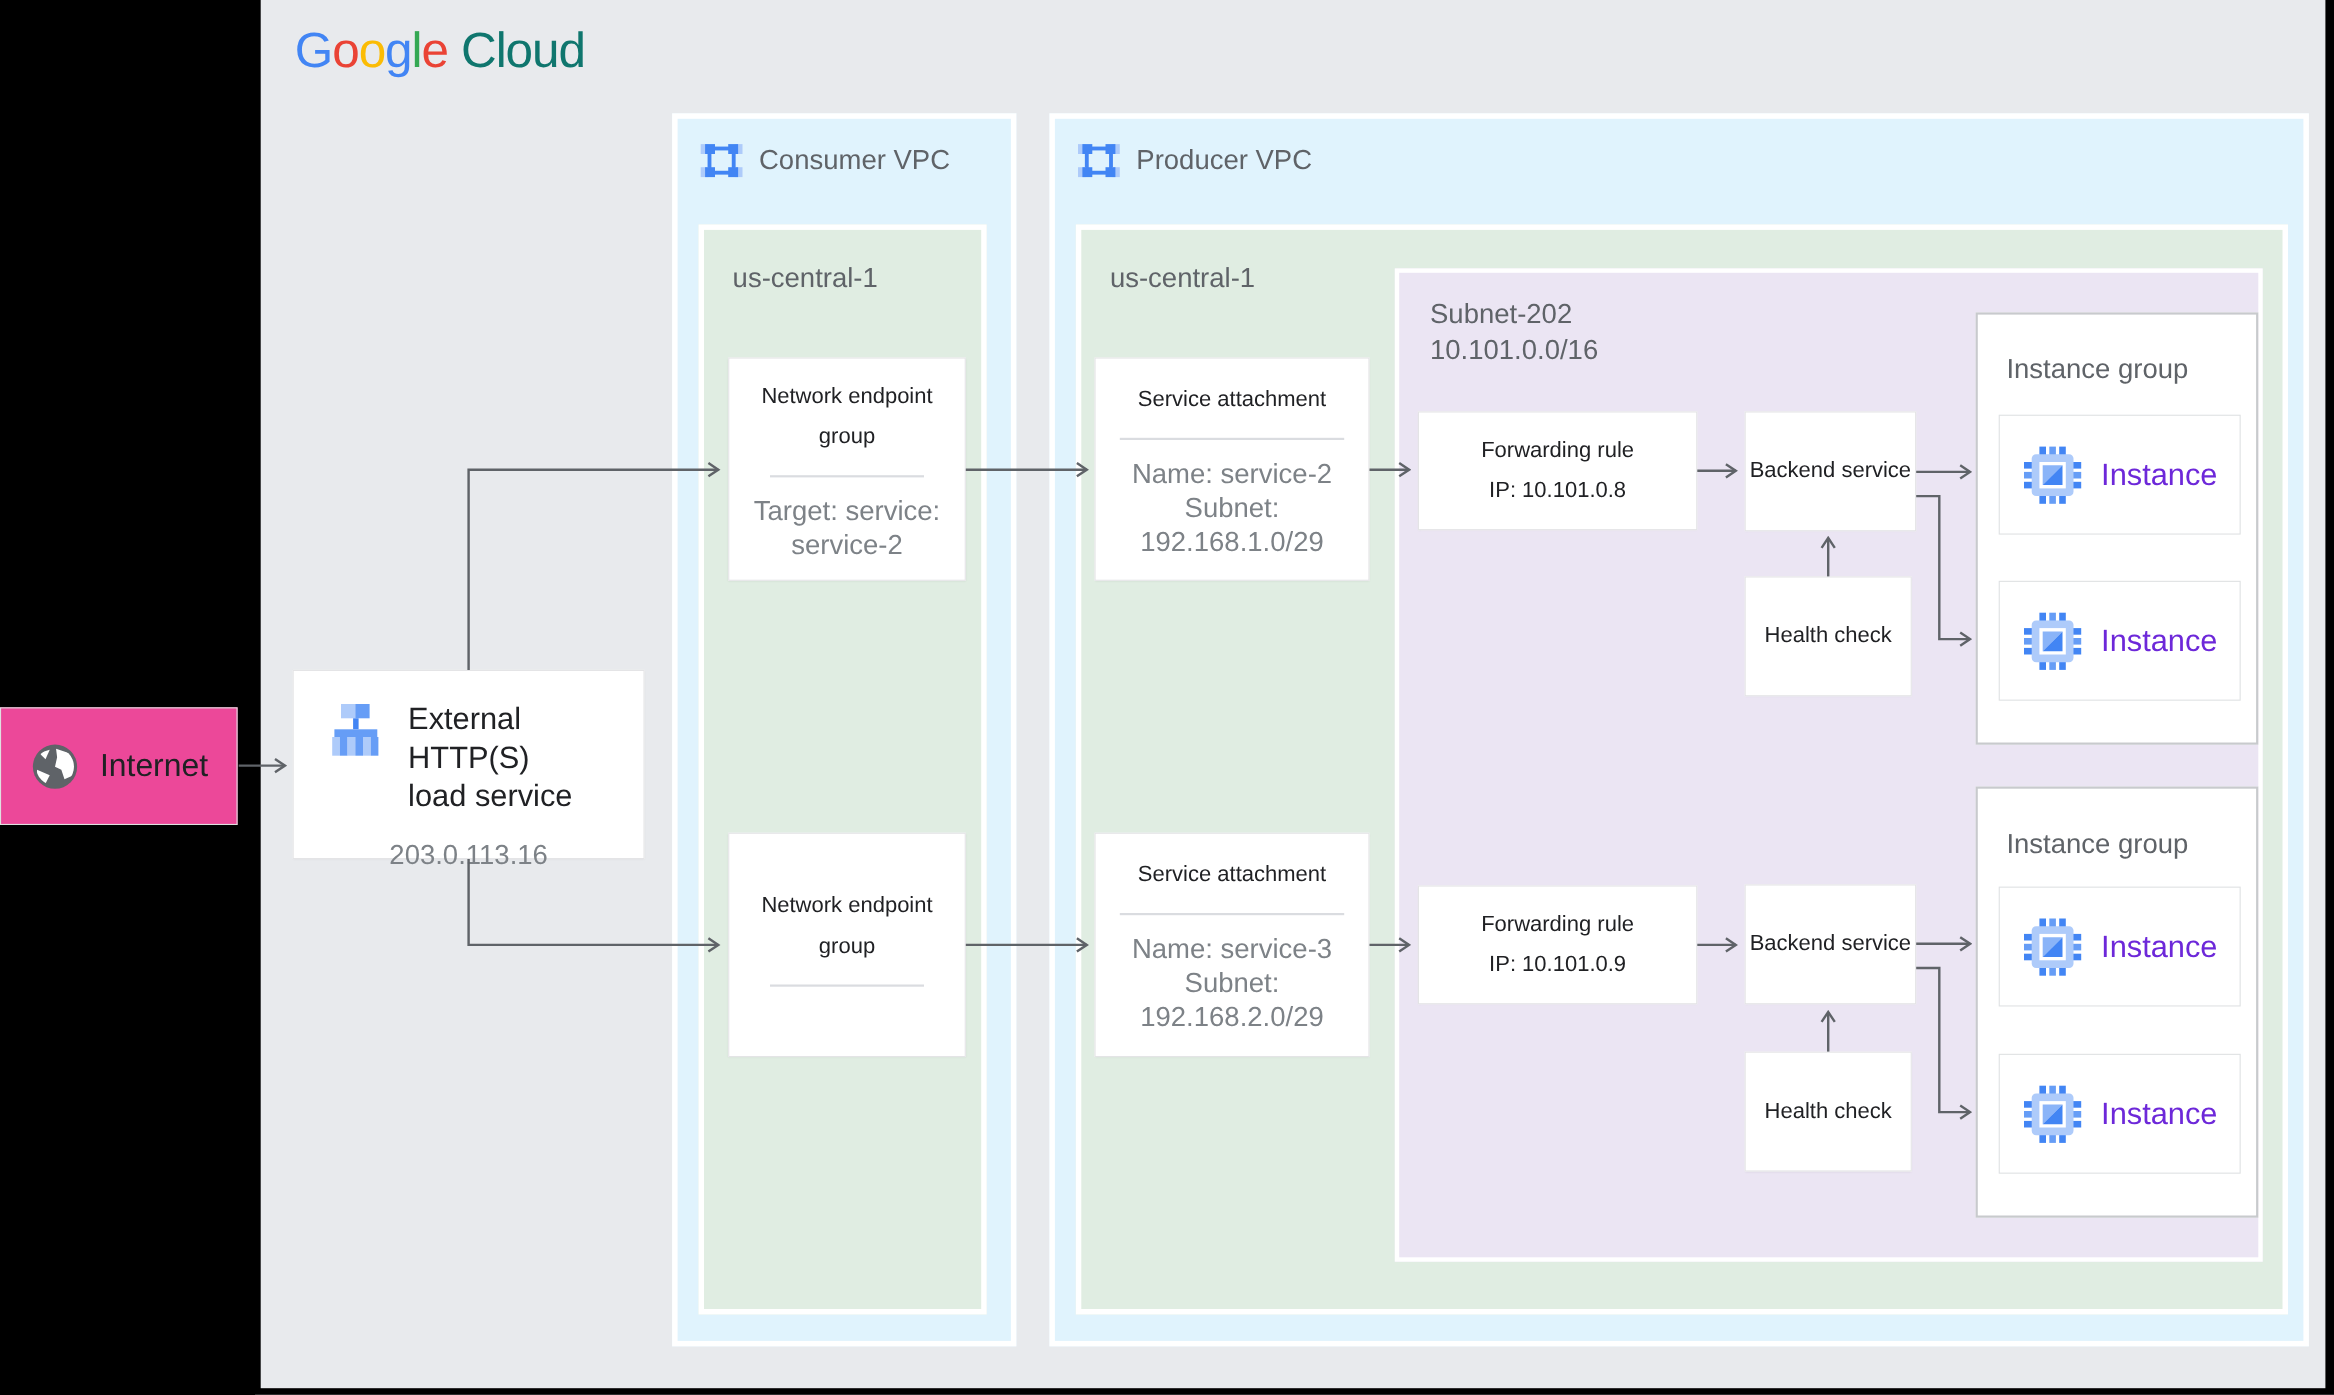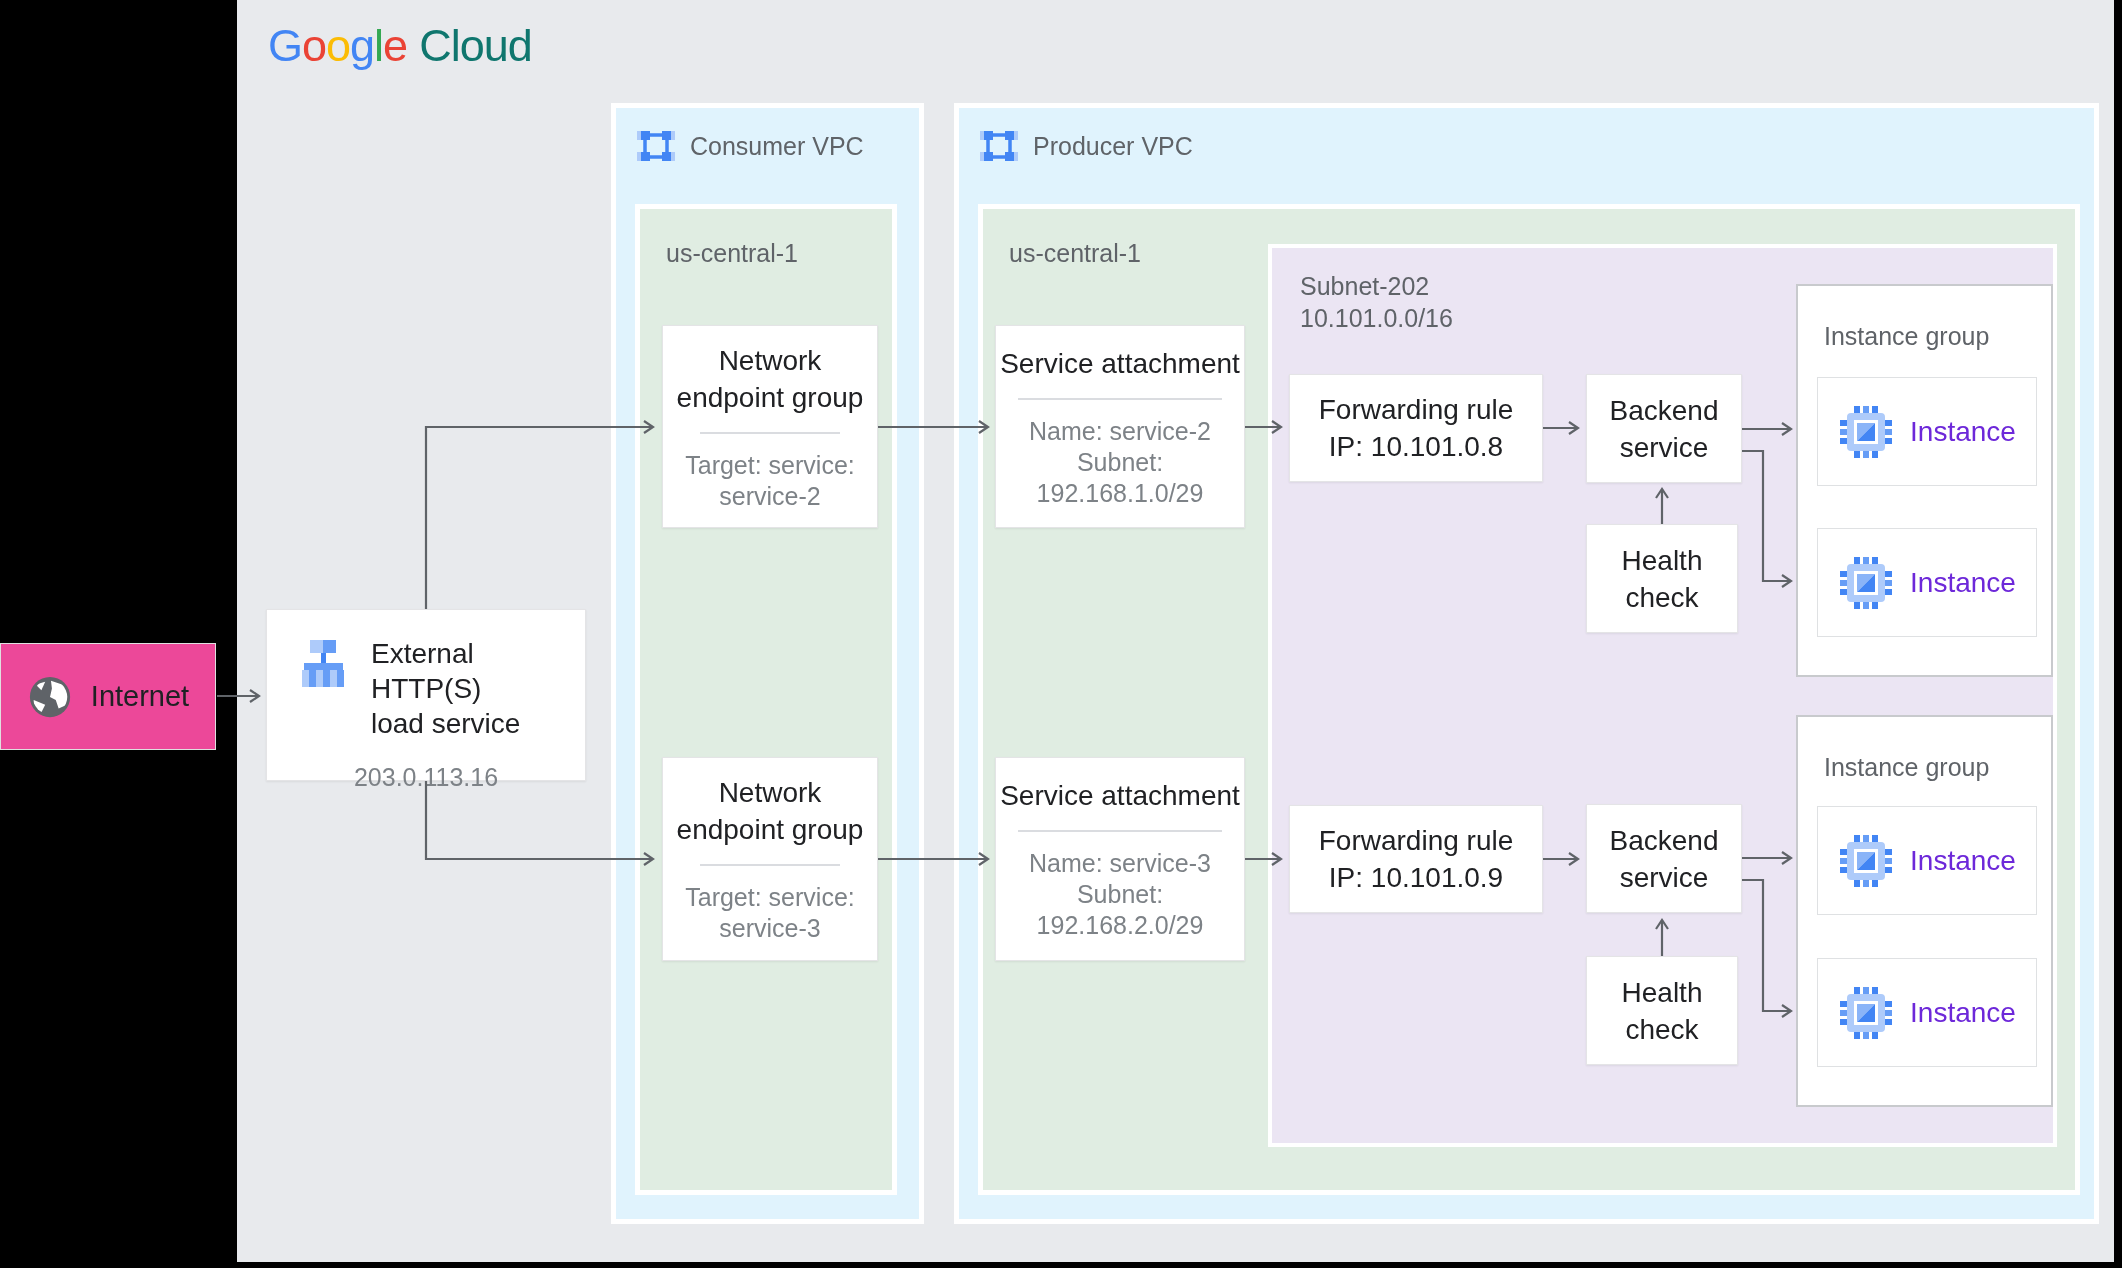--- a/index.html
+++ b/index.html
@@ -27,21 +27,21 @@
   .vpc-header .zone-label{padding:0;}
   
   #logo{left:268px;top:20px;font-size:45px;font-weight:500;letter-spacing:-1px;display:flex;align-items:baseline;}
   #logo .cloud{color:#0f766e;margin-left:12px;font-weight:400;}
   
   .card{
     background:#ffffff;border:1px solid #e4e4e6;box-shadow:0 1px 2px rgba(0,0,0,0.07);
     display:flex;flex-direction:column;align-items:center;justify-content:center;
     text-align:center;
   }
-  .card-title{color:#202124;font-size:28px;line-height:37px;}
+  .card-title{color:#202124;font-size:20px;line-height:37px;}
   .card-sub{color:#7d8287;font-size:25px;line-height:31px;}
   .divider{height:2px;background:#dadce0;width:82%;margin:16px 0;}
   #neg-1{left:662px;top:325px;width:216px;height:203px;}
   #neg-2{left:662px;top:757px;width:216px;height:204px;}
   #sa-1{left:995px;top:325px;width:250px;height:203px;}
   #sa-2{left:995px;top:757px;width:250px;height:204px;}
   #fr-1{left:1289px;top:374px;width:254px;height:108px;}
   #fr-2{left:1289px;top:805px;width:254px;height:108px;}
   #bs-1{left:1586px;top:374px;width:156px;height:109px;}
   #bs-2{left:1586px;top:804px;width:156px;height:109px;}
@@ -232,21 +232,20 @@
     <svg class="icon" width="56" height="56" viewBox="0 0 56 56">
         <use href="#icon-compute"></use>
       </svg>
     <span class="inst-label">Instance</span>
   </div>
 </div>
 
 <div class="abs card neg" id="neg-2">
   <div class="card-title">Network endpoint group</div>
   <div class="divider" style="width:65%"></div>
-  <div class="card-sub" style="max-width:196px">Target: service: service-3</div>
 </div>
 <div class="abs card" id="sa-2">
   <div class="card-title">Service attachment</div>
   <div class="divider"></div>
   <div class="card-sub">Name: service-3</div>
   <div class="card-sub">Subnet:</div>
   <div class="card-sub">192.168.2.0/29</div>
 </div>
 <div class="abs card" id="fr-2">
   <div class="card-title">Forwarding rule</div>

